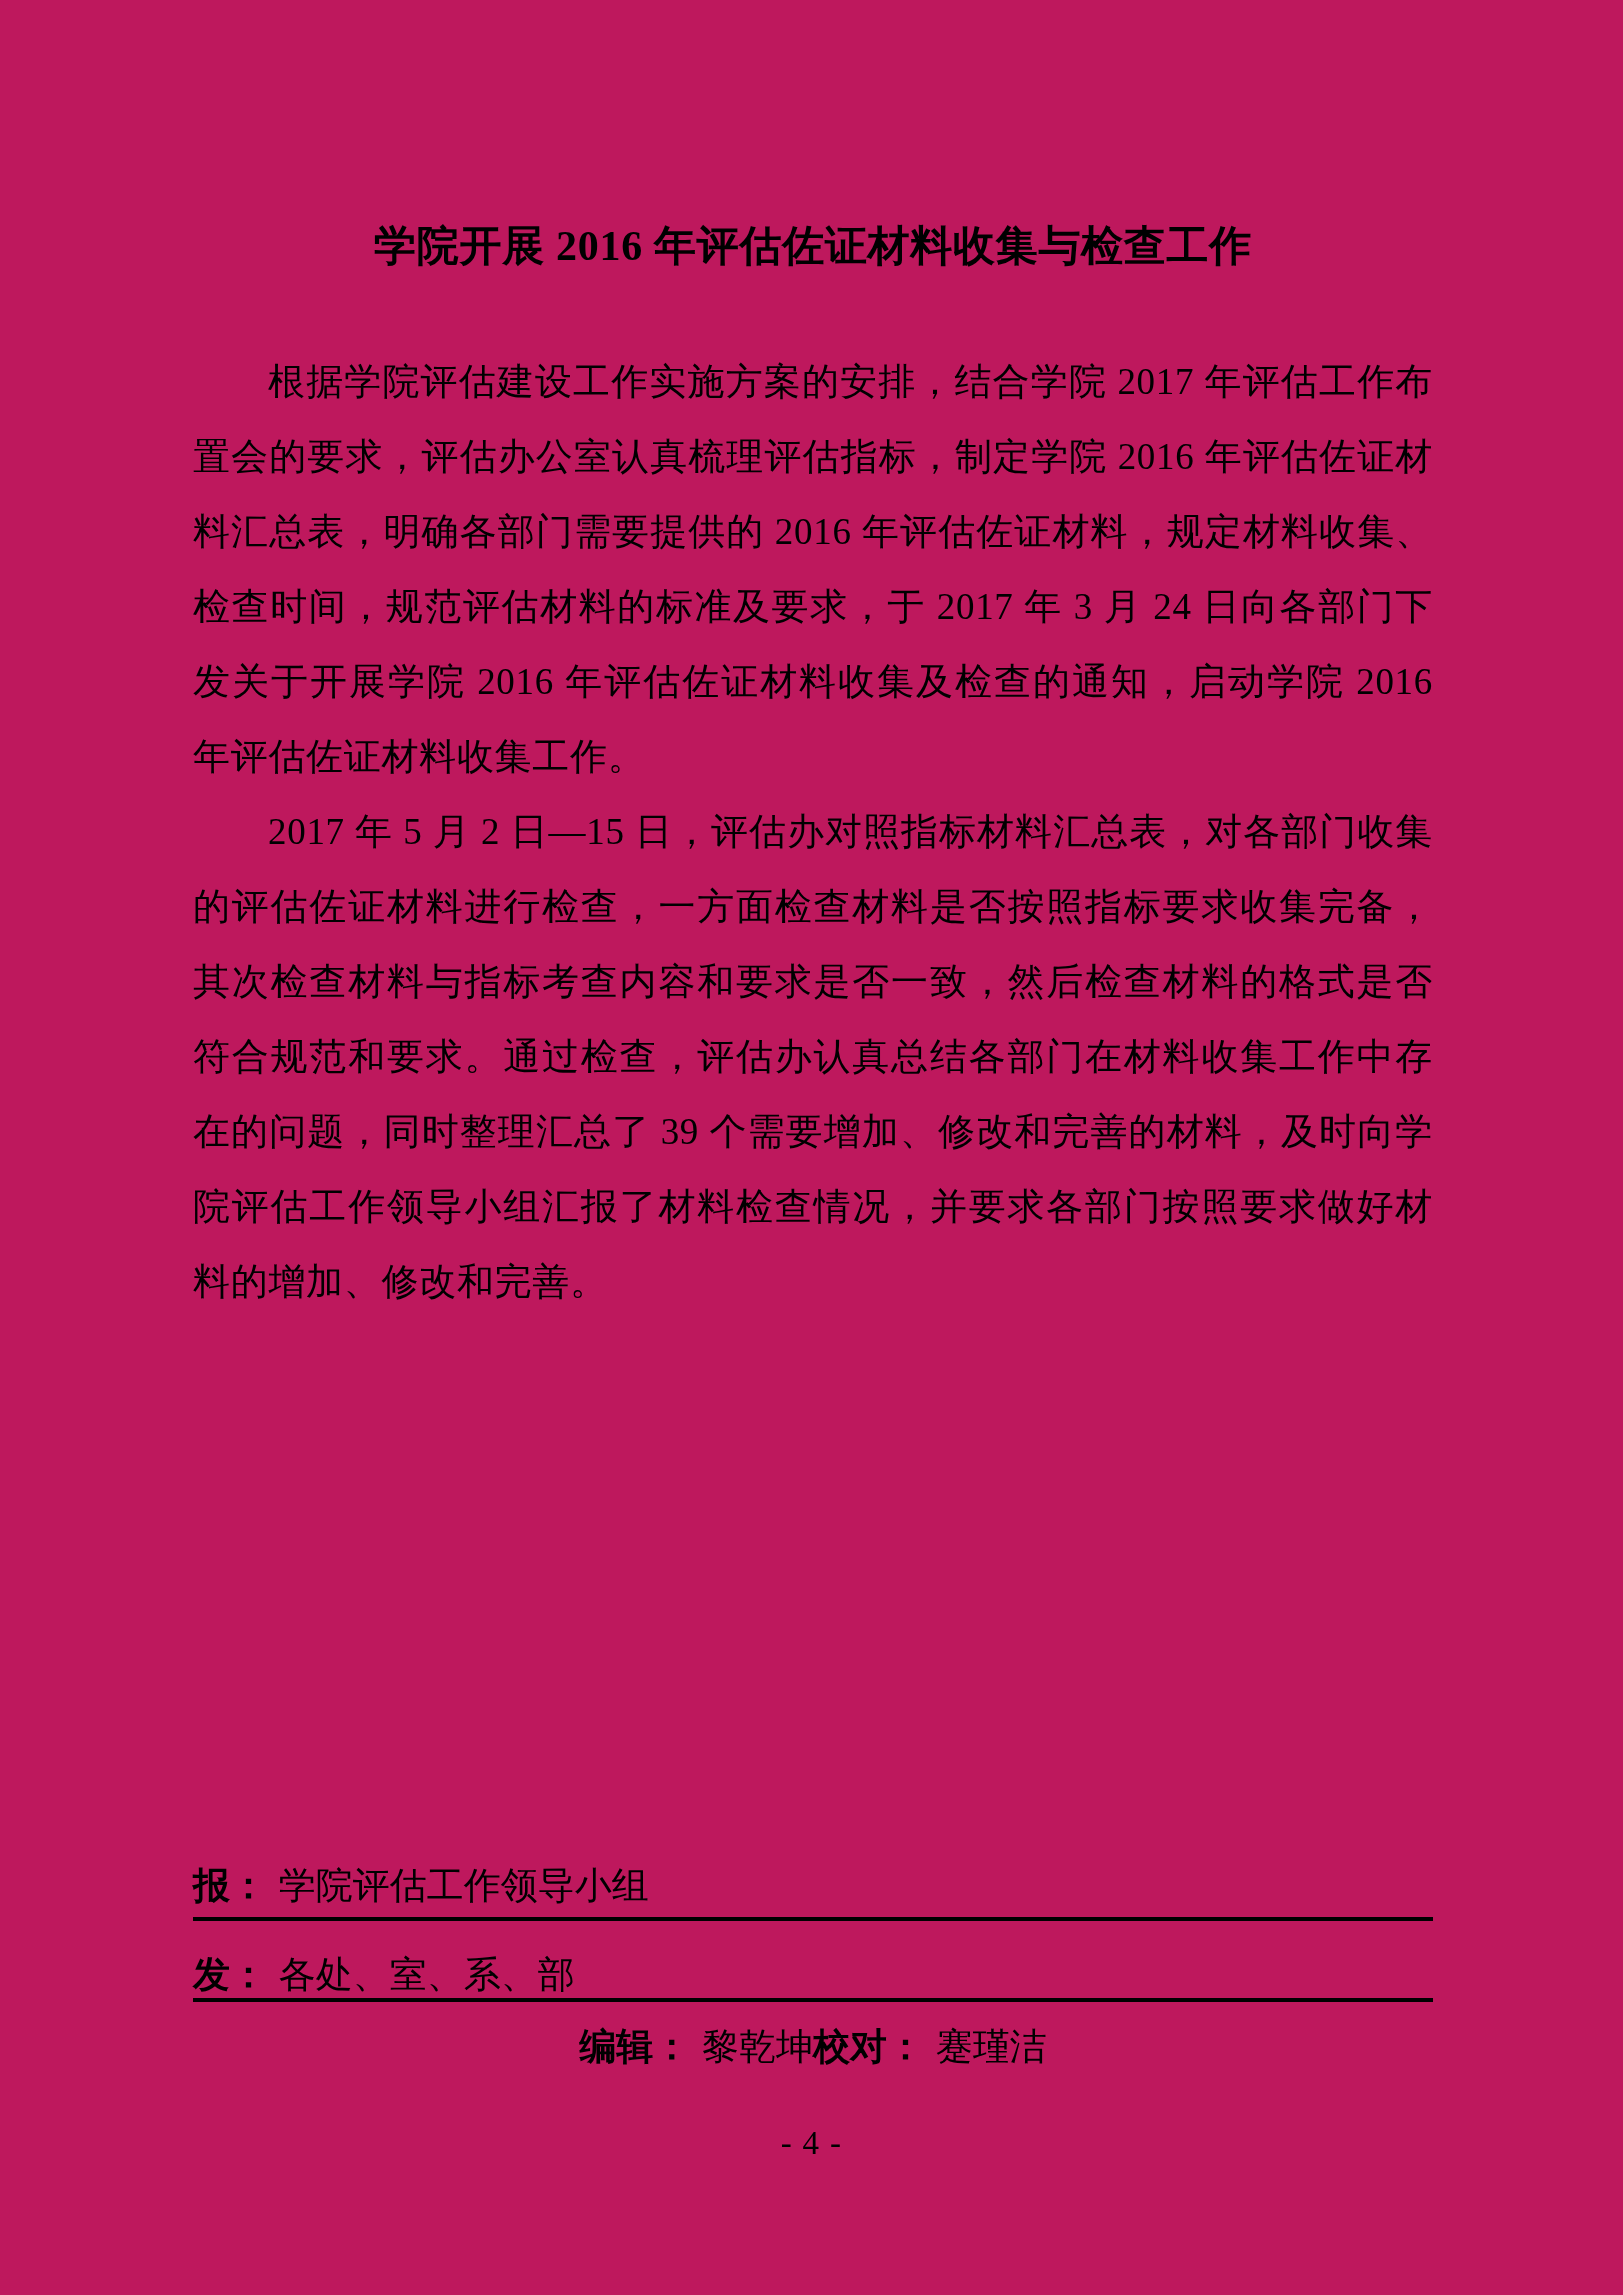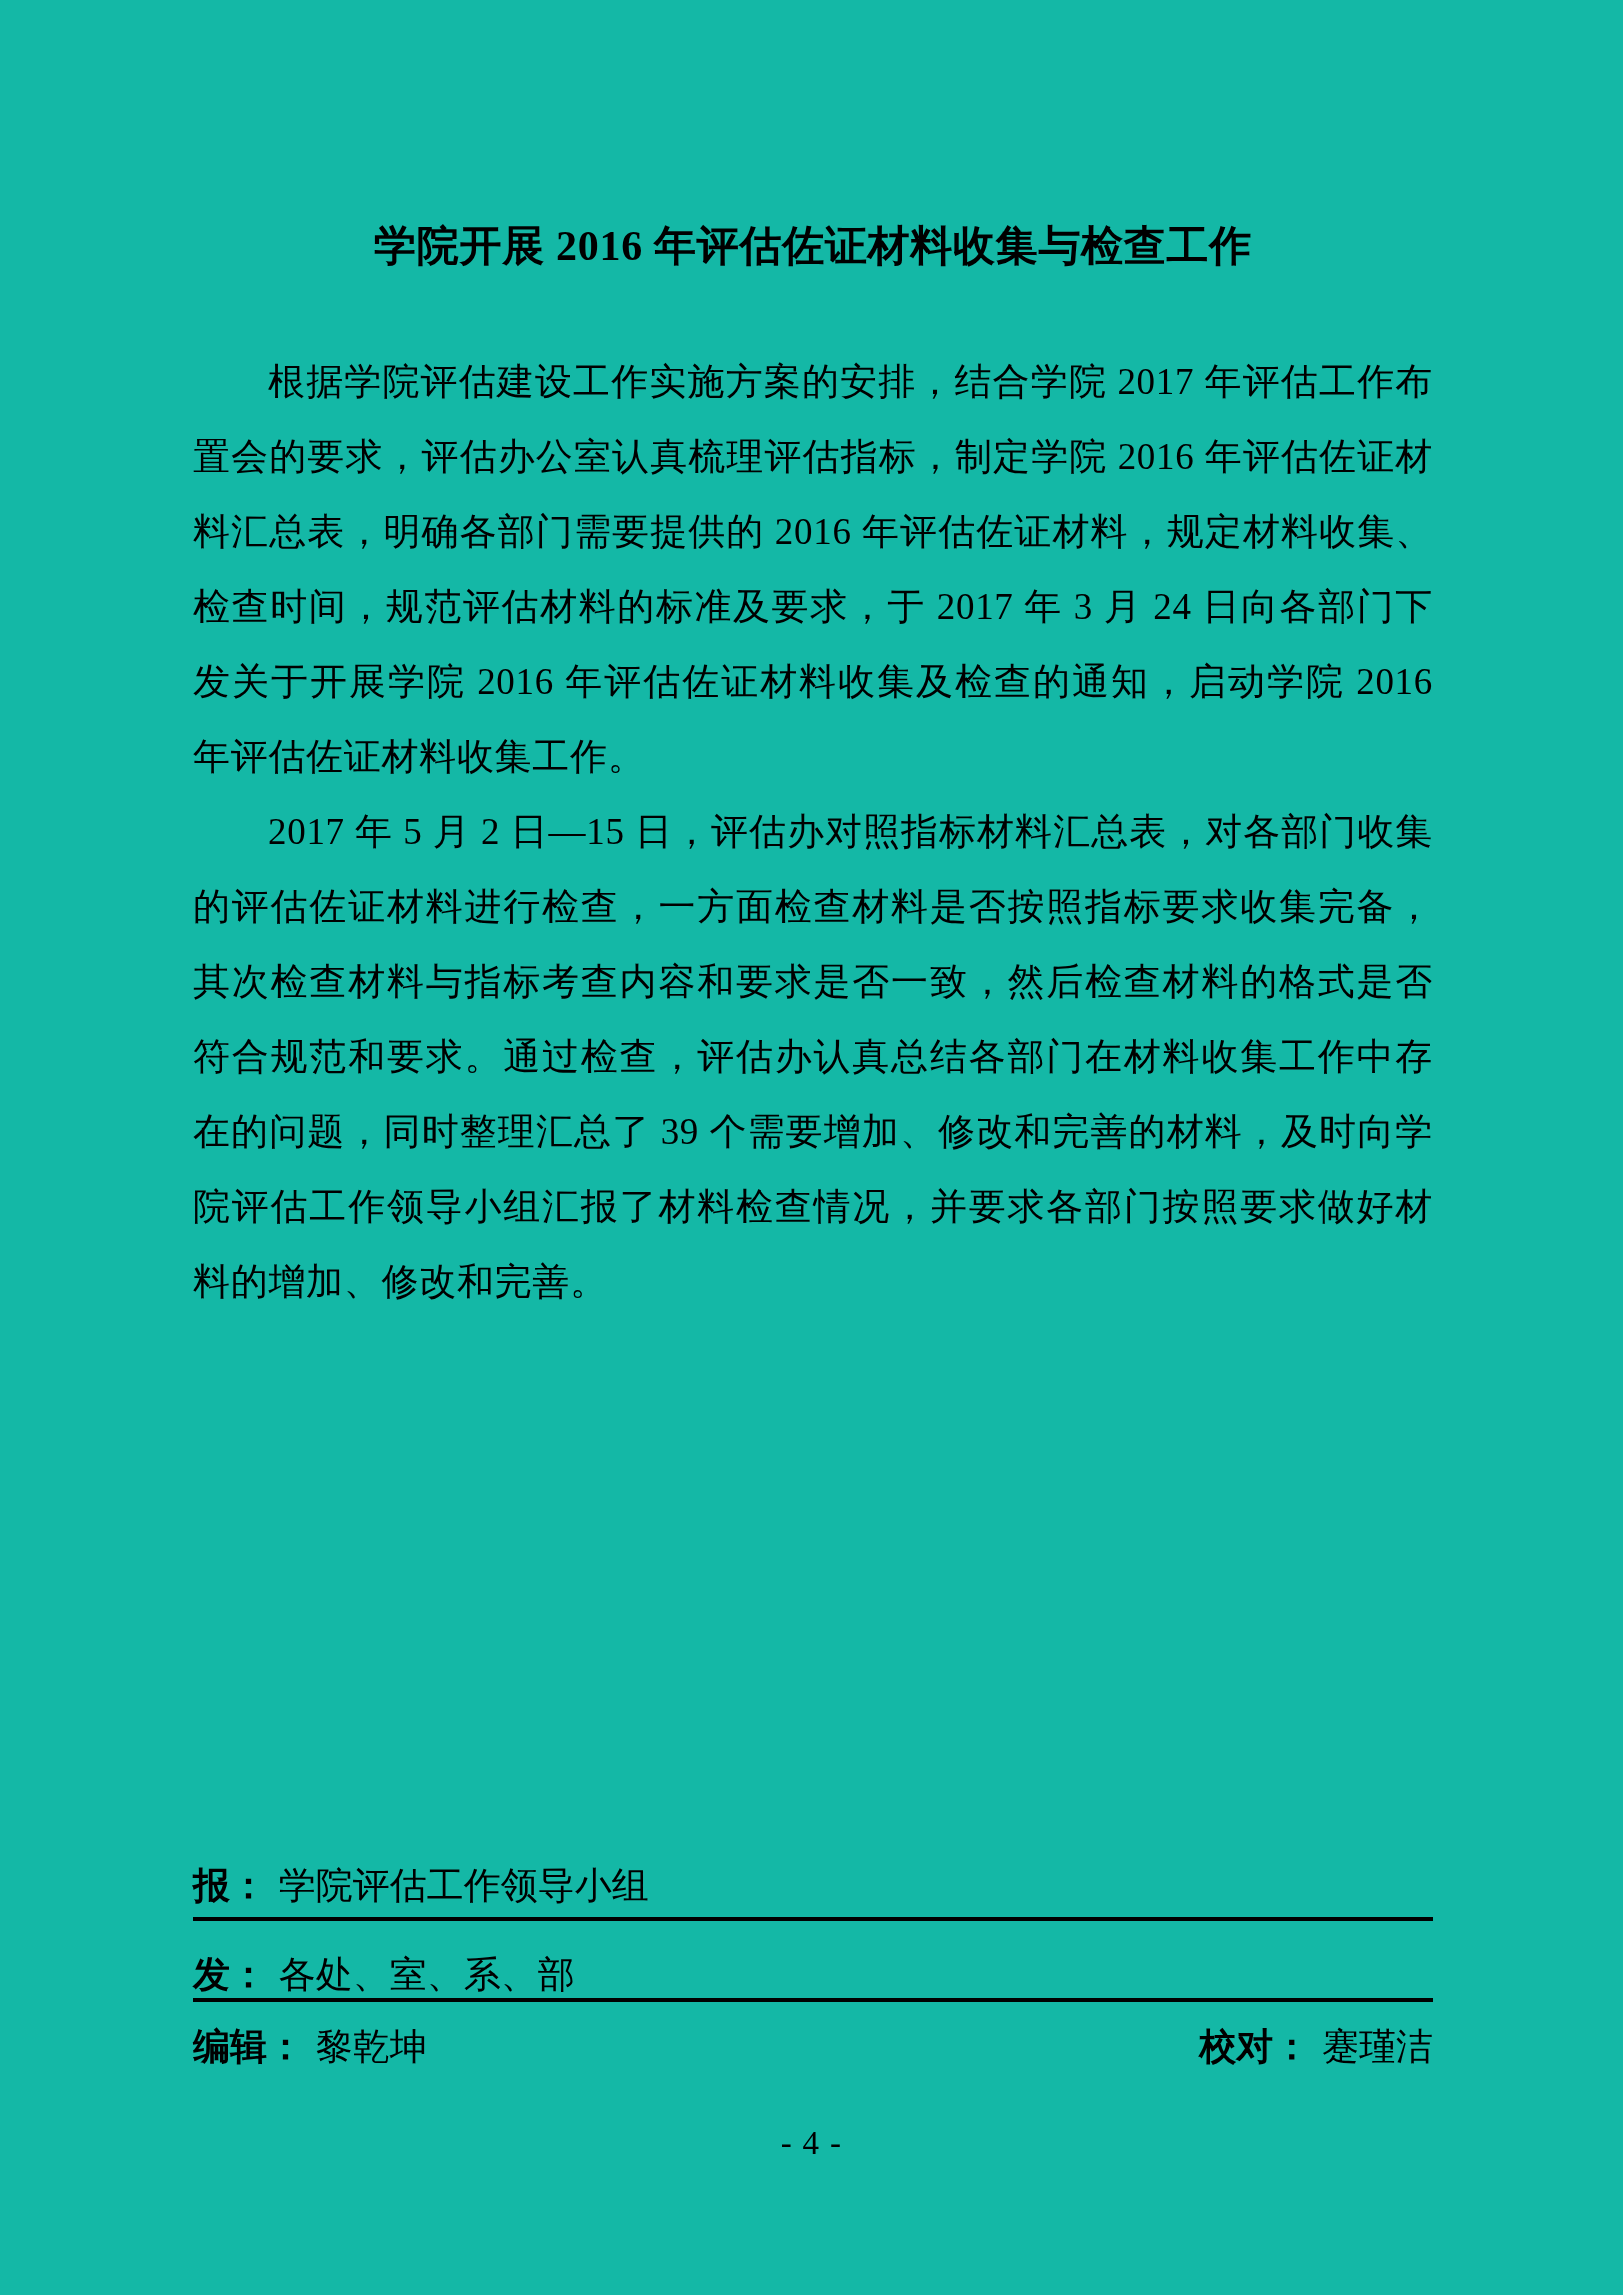--- a/index.html
+++ b/index.html
@@ -4,21 +4,21 @@
 <style>
   html, body {
     margin: 0;
     padding: 0;
     background: #ffffff;
   }
   .page {
     position: relative;
     width: 1623px;
     height: 2295px;
-    background: #14b8a6;
+    background: #be185d;
     color: #000000;
     font-family: "Liberation Serif", "DejaVu Serif", serif;
     overflow: hidden;
   }
   .doc-title {
     position: absolute;
     left: 193px;
     top: 221px;
     width: 1240px;
     margin: 0;
@@ -57,21 +57,21 @@
   .footer-row .value {
     font-weight: normal;
     padding-left: 11.8px;
     margin-top: 28px;
   }
   .row-report { top: 1864px; }
   .row-distribution { top: 1953px; }
   .row-credits {
     top: 2025px;
     display: flex;
-    justify-content: space-between;
+    justify-content: center;
     align-items: baseline;
   }
   .rule {
     position: absolute;
     left: 193px;
     width: 1240px;
     height: 3.9px;
     background: #000000;
   }
   .rule-1 { top: 1917px; }

